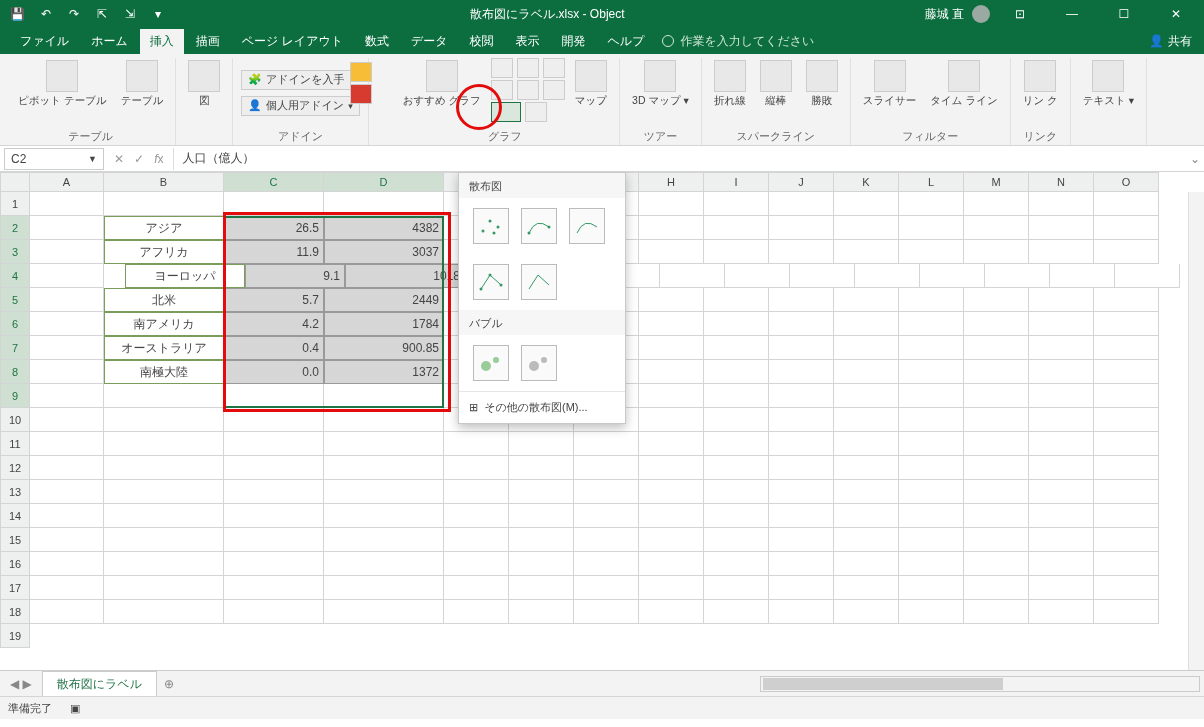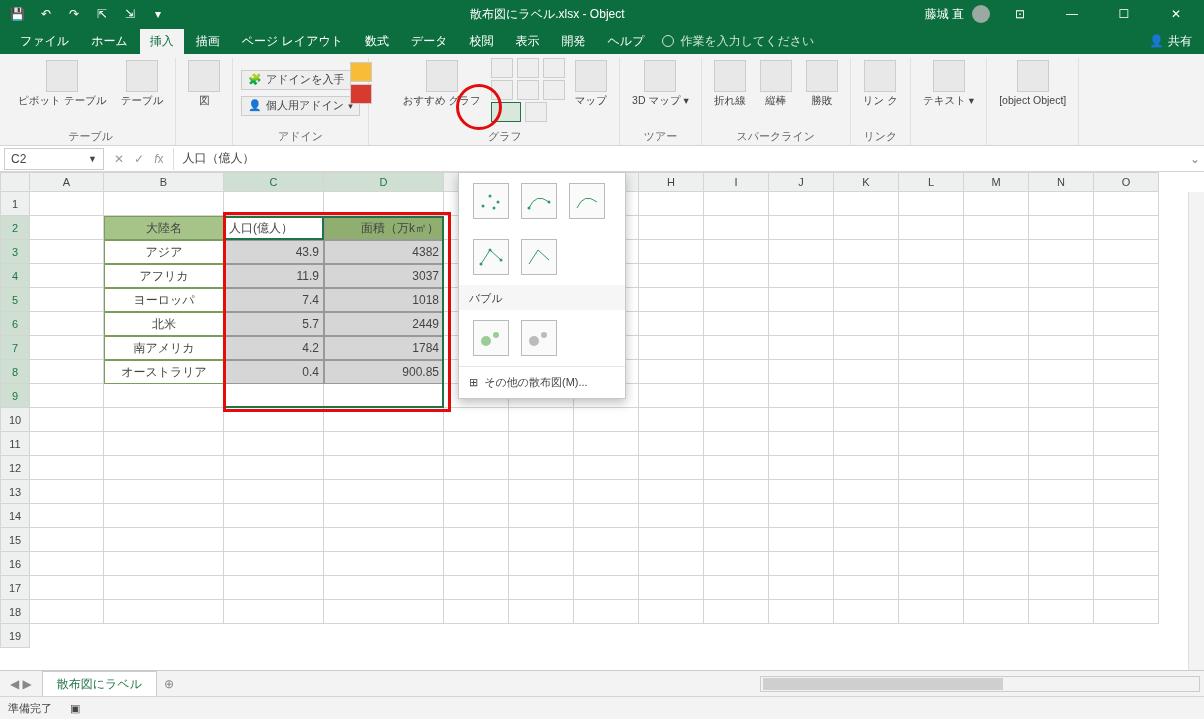--- a/index.html
+++ b/index.html
@@ -213,20 +213,34 @@
           <div class="lbl">縦棒</div>
         </div>
       <div class="rbtn">
           <div class="ico"></div>
           <div class="lbl">勝敗</div>
         </div>
     </div>
     <div class="group-label">スパークライン</div>
   </div>
 
+  <div class="group">
+    <div class="group-row">
+      <div class="rbtn">
+          <div class="ico"></div>
+          <div class="lbl">スライサー</div>
+        </div>
+      <div class="rbtn">
+          <div class="ico"></div>
+          <div class="lbl">タイム
+ライン</div>
+        </div>
+    </div>
+    <div class="group-label">フィルター</div>
+  </div>
 
   <div class="group">
     <div class="group-row">
         <div class="rbtn">
           <div class="ico"></div>
           <div class="lbl">リン
 ク</div>
         </div>
       </div>
     <div class="group-label">リンク</div>
@@ -236,29 +250,20 @@
     <div class="group-row">
         <div class="rbtn">
           <div class="ico"></div>
           <div class="lbl">テキスト
 ▾</div>
         </div>
       </div>
     <div class="group-label"></div>
   </div>
 
-  <div class="group">
-    <div class="group-row">
-        <div class="rbtn">
-          <div class="ico"></div>
-          <div class="lbl">[object Object]</div>
-        </div>
-      </div>
-    <div class="group-label"></div>
-  </div>
 
   <div class="circled" style="left:456px; top:30px; width:46px; height:46px;"></div>
 </div>
 
 <div class="formula-bar">
   <div class="namebox">
     <span>C2</span>
     <span style="font-size:9px;">▼</span>
   </div>
   <div class="fx-btns">
@@ -325,39 +330,22 @@
         <div class="cell" style="width: 65px;"></div>
         <div class="cell" style="width: 65px;"></div>
         <div class="cell" style="width: 65px;"></div>
         <div class="cell" style="width: 65px;"></div>
         <div class="cell" style="width: 65px;"></div>
         <div class="cell" style="width: 65px;"></div>
         <div class="cell" style="width: 65px;"></div>
       </div>
       <div class="row">
         <div class="cell" style="width: 74px;"></div>
-        <div class="cell hdr-green" style="width: 120px;">大陸名</div>
-        <div class="cell hdr-green active-cell" style="width: 100px; justify-content: flex-start;">人口(億人）</div>
-        <div class="cell hdr-green data-sel" style="width: 120px; background: rgb(143, 174, 112);">面積（万k㎡）</div>
-        <div class="cell" style="width: 65px;"></div>
-        <div class="cell" style="width: 65px;"></div>
-        <div class="cell" style="width: 65px;"></div>
-        <div class="cell" style="width: 65px;"></div>
-        <div class="cell" style="width: 65px;"></div>
-        <div class="cell" style="width: 65px;"></div>
-        <div class="cell" style="width: 65px;"></div>
-        <div class="cell" style="width: 65px;"></div>
-        <div class="cell" style="width: 65px;"></div>
-        <div class="cell" style="width: 65px;"></div>
-        <div class="cell" style="width: 65px;"></div>
-      </div>
-      <div class="row">
-        <div class="cell" style="width: 74px;"></div>
         <div class="cell data-continent" style="width: 120px;">アジア</div>
-        <div class="cell data-sel" style="width: 100px;">43.9</div>
+        <div class="cell data-sel" style="width: 100px;">26.5</div>
         <div class="cell data-sel" style="width: 120px;">4382</div>
         <div class="cell" style="width: 65px;"></div>
         <div class="cell" style="width: 65px;"></div>
         <div class="cell" style="width: 65px;"></div>
         <div class="cell" style="width: 65px;"></div>
         <div class="cell" style="width: 65px;"></div>
         <div class="cell" style="width: 65px;"></div>
         <div class="cell" style="width: 65px;"></div>
         <div class="cell" style="width: 65px;"></div>
         <div class="cell" style="width: 65px;"></div>
@@ -376,22 +364,22 @@
         <div class="cell" style="width: 65px;"></div>
         <div class="cell" style="width: 65px;"></div>
         <div class="cell" style="width: 65px;"></div>
         <div class="cell" style="width: 65px;"></div>
         <div class="cell" style="width: 65px;"></div>
         <div class="cell" style="width: 65px;"></div>
         <div class="cell" style="width: 65px;"></div>
       </div>
       <div class="row">
         <div class="cell" style="width: 74px;"></div>
-        <div class="cell data-continent" style="width: 120px;">ヨーロッパ</div>
-        <div class="cell data-sel" style="width: 100px;">7.4</div>
+        <div class="cell data-continent" style="width: 120px; margin-left: 21px;">ヨーロッパ</div>
+        <div class="cell data-sel" style="width: 100px;">9.1</div>
         <div class="cell data-sel" style="width: 120px;">1018</div>
         <div class="cell" style="width: 65px;"></div>
         <div class="cell" style="width: 65px;"></div>
         <div class="cell" style="width: 65px;"></div>
         <div class="cell" style="width: 65px;"></div>
         <div class="cell" style="width: 65px;"></div>
         <div class="cell" style="width: 65px;"></div>
         <div class="cell" style="width: 65px;"></div>
         <div class="cell" style="width: 65px;"></div>
         <div class="cell" style="width: 65px;"></div>
@@ -444,20 +432,37 @@
         <div class="cell" style="width: 65px;"></div>
         <div class="cell" style="width: 65px;"></div>
         <div class="cell" style="width: 65px;"></div>
         <div class="cell" style="width: 65px;"></div>
         <div class="cell" style="width: 65px;"></div>
         <div class="cell" style="width: 65px;"></div>
         <div class="cell" style="width: 65px;"></div>
       </div>
       <div class="row">
         <div class="cell" style="width: 74px;"></div>
+        <div class="cell data-continent" style="width: 120px;">南極大陸</div>
+        <div class="cell data-sel" style="width: 100px;">0.0</div>
+        <div class="cell data-sel" style="width: 120px;">1372</div>
+        <div class="cell" style="width: 65px;"></div>
+        <div class="cell" style="width: 65px;"></div>
+        <div class="cell" style="width: 65px;"></div>
+        <div class="cell" style="width: 65px;"></div>
+        <div class="cell" style="width: 65px;"></div>
+        <div class="cell" style="width: 65px;"></div>
+        <div class="cell" style="width: 65px;"></div>
+        <div class="cell" style="width: 65px;"></div>
+        <div class="cell" style="width: 65px;"></div>
+        <div class="cell" style="width: 65px;"></div>
+        <div class="cell" style="width: 65px;"></div>
+      </div>
+      <div class="row">
+        <div class="cell" style="width: 74px;"></div>
         <div class="cell" style="width: 120px;"></div>
         <div class="cell" style="width: 100px;"></div>
         <div class="cell" style="width: 120px;"></div>
         <div class="cell" style="width: 65px;"></div>
         <div class="cell" style="width: 65px;"></div>
         <div class="cell" style="width: 65px;"></div>
         <div class="cell" style="width: 65px;"></div>
         <div class="cell" style="width: 65px;"></div>
         <div class="cell" style="width: 65px;"></div>
         <div class="cell" style="width: 65px;"></div>
@@ -618,20 +623,21 @@
         <div class="cell" style="width: 65px;"></div>
         <div class="cell" style="width: 65px;"></div>
         <div class="cell" style="width: 65px;"></div>
       </div>
       <div style="position: absolute; left: 194px; top: 24px; width: 220px; height: 192px; border: 2px solid rgb(33, 115, 70); pointer-events: none;"></div>
     </div>
 
   <div class="red-rect" style="left:223px; top:40px; width:228px; height:200px;"></div>
 
   <div class="chart-dd" style="left:458px; top:0;">
+    <div class="dd-section-label">散布図</div>
     <div class="dd-grid">
       <div class="dd-item">
           <svg width="26" height="26">
             <circle cx="5" cy="18" r="1.5" fill="#396"></circle>
             <circle cx="12" cy="8" r="1.5" fill="#396"></circle>
             <circle cx="20" cy="14" r="1.5" fill="#396"></circle>
             <circle cx="16" cy="20" r="1.5" fill="#396"></circle>
           </svg>
         </div>
       <div class="dd-item">

